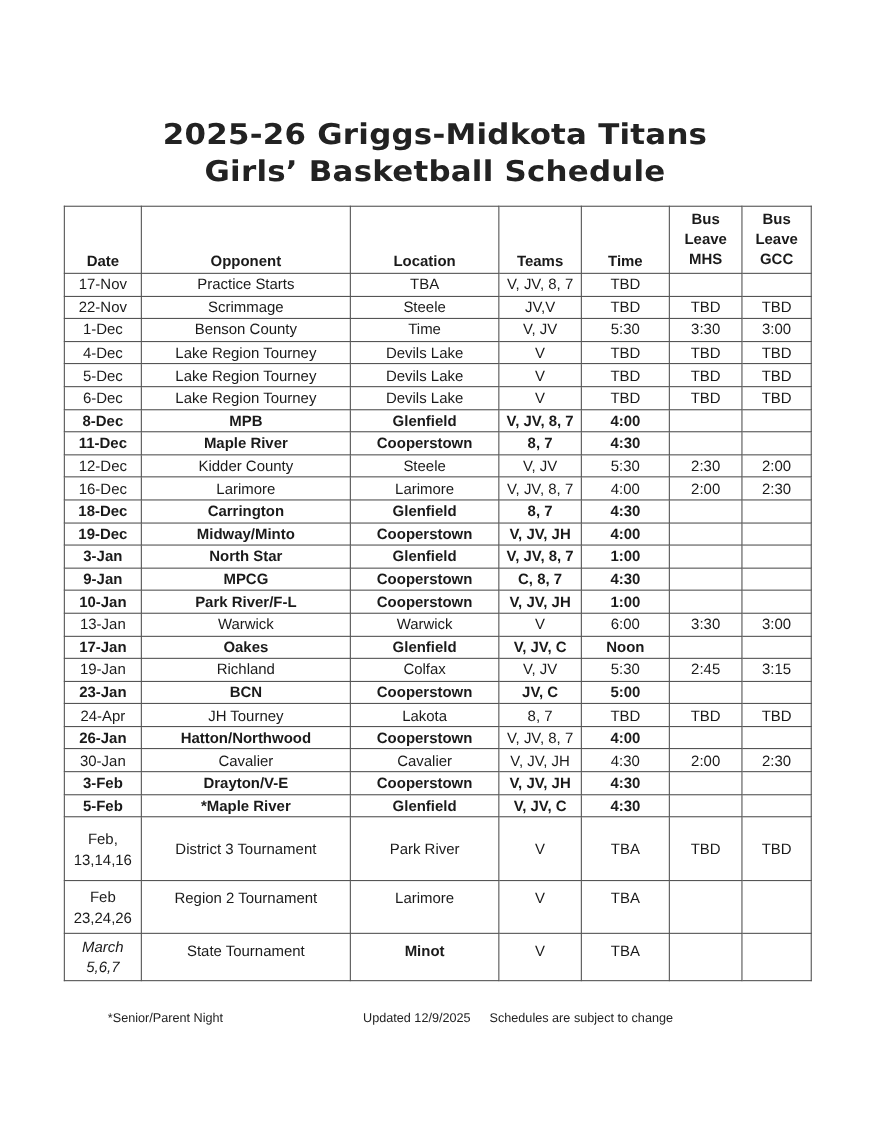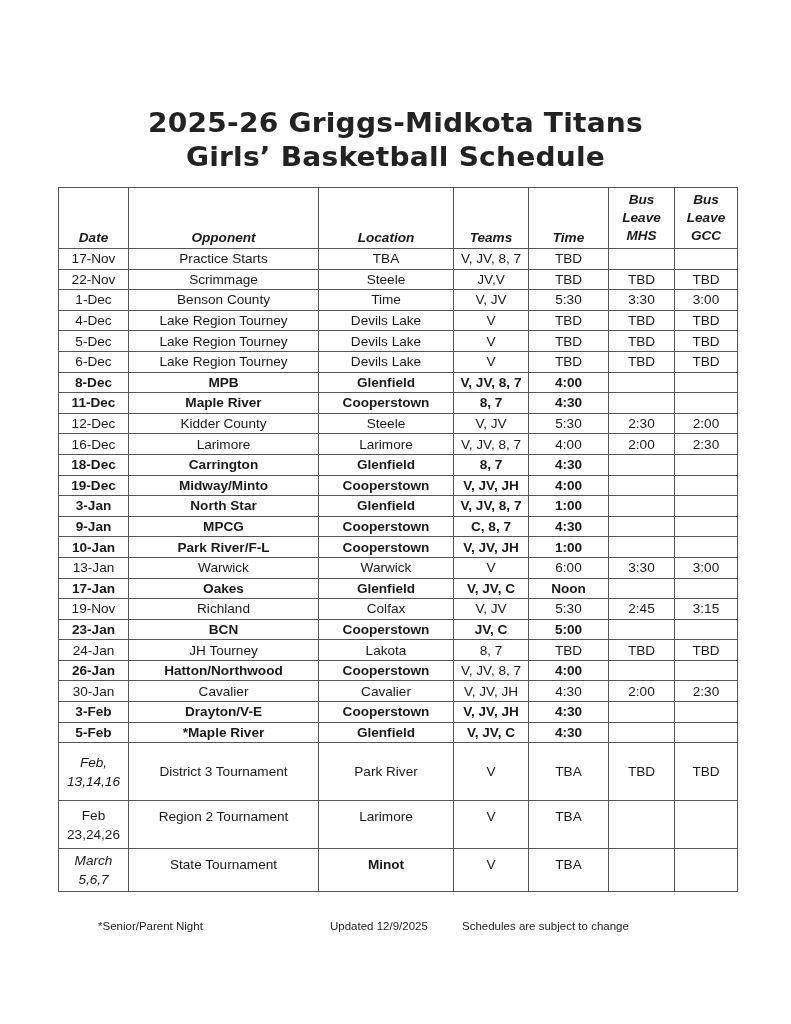--- a/index.html
+++ b/index.html
@@ -9,21 +9,21 @@
   .title { position:absolute; left:0; width:791px; text-align:center;
            font-family:"DejaVu Sans", sans-serif; font-weight:bold; color:#222;
            letter-spacing:0.2px; }
   .title.l1 { top:88px; font-size:26px; transform:scaleX(1.08); }
   .title.l2 { top:122px; font-size:26px; transform:scaleX(1.08); }
   table.sched { position:absolute; left:58px; top:167px; border-collapse:collapse;
                 table-layout:fixed; width:679px; }
   table.sched td, table.sched th { border:1px solid #555; padding:0; text-align:center;
                 vertical-align:middle; font-size:13.6px; line-height:15px; font-weight:normal;
                 overflow:hidden; white-space:nowrap; }
-  table.sched th { font-weight:bold; vertical-align:bottom; padding-bottom:3px; height:57px;font-style:italic; }
+  table.sched th { font-weight:bold; vertical-align:bottom; padding-bottom:3px; height:57px; }
   table.sched tr.r td { height:19.6px; }
   table.sched tr.b td { font-weight:bold; }
   table.sched td.nb { font-weight:normal !important; }
   table.sched tr.tall1 td { height:57px; white-space:normal; }
   table.sched tr.tall2 td { height:39px; white-space:normal; }
   table.sched tr.tall3 td { height:34px; white-space:normal; }
   .hdr-ml { white-space:normal !important; line-height:18px !important; }
   .footer { position:absolute; top:900px; font-size:11.5px; color:#222; }
 </style>
 </head>
@@ -202,39 +202,39 @@
         <tr class="r b">
           <td>17-Jan</td>
           <td>Oakes</td>
           <td>Glenfield</td>
           <td>V, JV, C</td>
           <td>Noon</td>
           <td></td>
           <td></td>
         </tr>
         <tr class="r">
-          <td>19-Nov</td>
+          <td>19-Jan</td>
           <td>Richland</td>
           <td>Colfax</td>
           <td>V, JV</td>
           <td>5:30</td>
           <td>2:45</td>
           <td>3:15</td>
         </tr>
         <tr class="r b">
           <td>23-Jan</td>
           <td>BCN</td>
           <td>Cooperstown</td>
           <td>JV, C</td>
           <td>5:00</td>
           <td></td>
           <td></td>
         </tr>
         <tr class="r">
-          <td>24-Jan</td>
+          <td>24-Apr</td>
           <td>JH Tourney</td>
           <td>Lakota</td>
           <td>8, 7</td>
           <td>TBD</td>
           <td>TBD</td>
           <td>TBD</td>
         </tr>
         <tr class="r b">
           <td>26-Jan</td>
           <td>Hatton/Northwood</td>
@@ -265,21 +265,21 @@
         <tr class="r b">
           <td>5-Feb</td>
           <td>*Maple River</td>
           <td>Glenfield</td>
           <td>V, JV, C</td>
           <td>4:30</td>
           <td></td>
           <td></td>
         </tr>
         <tr class="tall1">
-          <td style="line-height: 19px; font-style: italic;"><span>Feb,</span><br><span>13,14,16</span></td>
+          <td style="line-height: 19px;"><span>Feb,</span><br><span>13,14,16</span></td>
           <td>District 3 Tournament</td>
           <td>Park River</td>
           <td>V</td>
           <td>TBA</td>
           <td>TBD</td>
           <td>TBD</td>
         </tr>
         <tr class="tall2">
           <td style="line-height: 19px;"><span>Feb</span><br><span>23,24,26</span></td>
           <td style="vertical-align: top; padding-top: 8px;">Region 2 Tournament</td>
@@ -296,14 +296,14 @@
           <td style="vertical-align: top; padding-top: 8px;">V</td>
           <td style="vertical-align: top; padding-top: 8px;">TBA</td>
           <td></td>
           <td></td>
         </tr>
       </tbody>
   </table>
 
   <div class="footer" style="left:98px">*Senior/Parent Night</div>
   <div class="footer" style="left:330px">Updated 12/9/2025</div>
-  <div class="footer" style="left:462px">Schedules are subject to change</div>
+  <div class="footer" style="left:445px">Schedules are subject to change</div>
 </div>
 
 </body></html>

